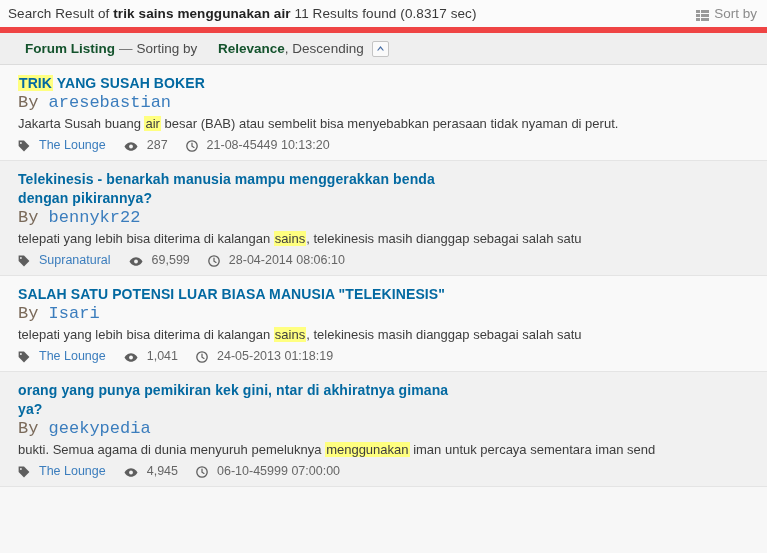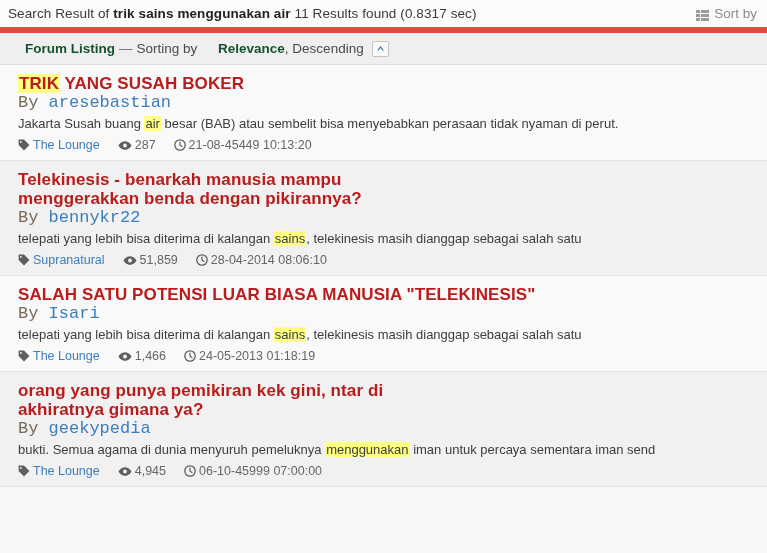--- a/index.html
+++ b/index.html
@@ -96,23 +96,23 @@
   .results { display: block; }
   .result {
     box-sizing: border-box;
     padding: 9px 10px 8px 18px;
     border-bottom: 1px solid #e4e4e4;
     background: #f9f9f9;
   }
   .result.alt { background: #f1f1f1; }
 
   .result-title {
-    font-size: 17px;
+    font-size: 14px;
     font-weight: bold;
-    color: #b91c1c;
+    color: #0369a1;
     line-height: 19px;
     margin: 0 0 1px 0;
     cursor: pointer;
     letter-spacing: 0.1px;
   }
   .result-author {
     font-size: 17px;
     color: #7a6a5a;
     line-height: 17px;
     margin-bottom: 4px;
@@ -137,22 +137,22 @@
   }
   .result-meta {
     display: flex;
     align-items: center;
     font-size: 12.5px;
     color: #666666;
     gap: 4px;
   }
   .meta-item {
     display: inline-flex;
-    align-items: center;
-    gap: 3px;
+    align-items: flex-end;
+    gap: 9px;
     margin-right: 14px;
   }
   .meta-item.cat { color: #3b7dbd; cursor: pointer; }
   .meta-item.cat span { color: #3b7dbd; }
   .meta-ico { display: inline-flex; align-items: center; }
   .meta-ico svg { display: block; }
 </style>
 </head>
 <body>
 
@@ -242,21 +242,21 @@
         </span>
         <span>Supranatural</span>
       </span>
       <span class="meta-item">
         <span class="meta-ico">
           <svg width="14" height="11" viewBox="0 0 14 11" aria-hidden="true">
               <path d="M7 1.2 C3.5 1.2 1.2 4.2 0.5 5.5 C1.2 6.8 3.5 9.8 7 9.8 C10.5 9.8 12.8 6.8 13.5 5.5 C12.8 4.2 10.5 1.2 7 1.2 Z" fill="#5e5e5e"></path>
               <circle cx="7" cy="5.5" r="1.9" fill="#f1f1f1"></circle>
             </svg>
         </span>
-        <span>51,859</span>
+        <span>69,599</span>
       </span>
       <span class="meta-item">
         <span class="meta-ico">
           <svg width="12" height="12" viewBox="0 0 12 12" aria-hidden="true">
               <circle cx="6" cy="6" r="5.2" fill="none" stroke="#5e5e5e" stroke-width="1.3"></circle>
               <path d="M6 3.1 V6.2 L8 7.4" fill="none" stroke="#5e5e5e" stroke-width="1.2" stroke-linecap="round"></path>
             </svg>
         </span>
         <span>28-04-2014 08:06:10</span>
       </span>
@@ -277,21 +277,21 @@
         </span>
         <span>The Lounge</span>
       </span>
       <span class="meta-item">
         <span class="meta-ico">
           <svg width="14" height="11" viewBox="0 0 14 11" aria-hidden="true">
               <path d="M7 1.2 C3.5 1.2 1.2 4.2 0.5 5.5 C1.2 6.8 3.5 9.8 7 9.8 C10.5 9.8 12.8 6.8 13.5 5.5 C12.8 4.2 10.5 1.2 7 1.2 Z" fill="#5e5e5e"></path>
               <circle cx="7" cy="5.5" r="1.9" fill="#f9f9f9"></circle>
             </svg>
         </span>
-        <span>1,466</span>
+        <span>1,041</span>
       </span>
       <span class="meta-item">
         <span class="meta-ico">
           <svg width="12" height="12" viewBox="0 0 12 12" aria-hidden="true">
               <circle cx="6" cy="6" r="5.2" fill="none" stroke="#5e5e5e" stroke-width="1.3"></circle>
               <path d="M6 3.1 V6.2 L8 7.4" fill="none" stroke="#5e5e5e" stroke-width="1.2" stroke-linecap="round"></path>
             </svg>
         </span>
         <span>24-05-2013 01:18:19</span>
       </span>

